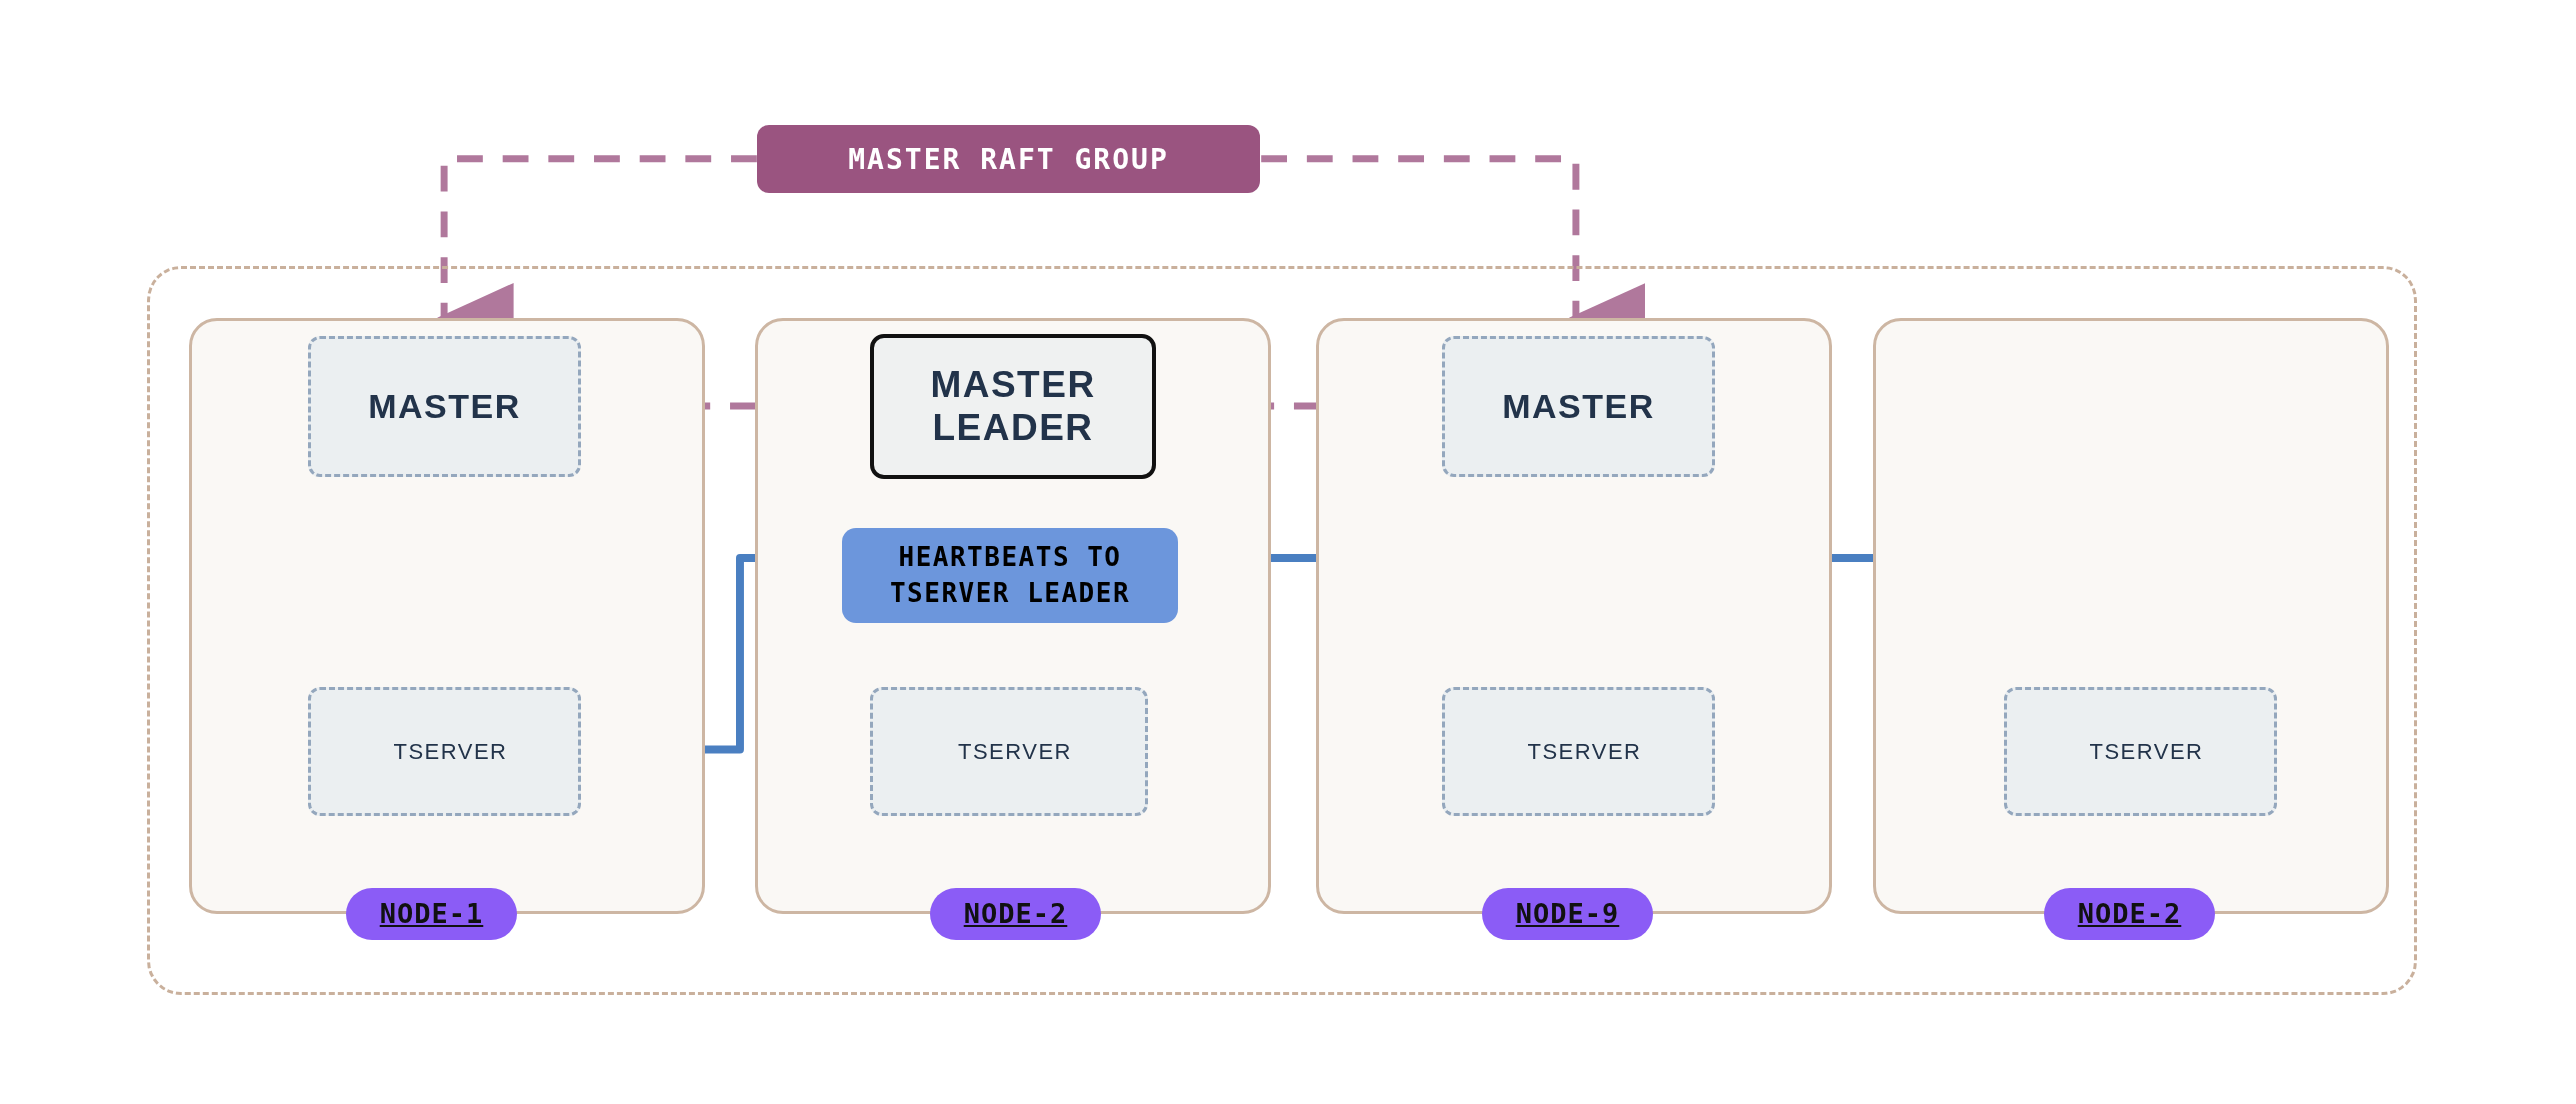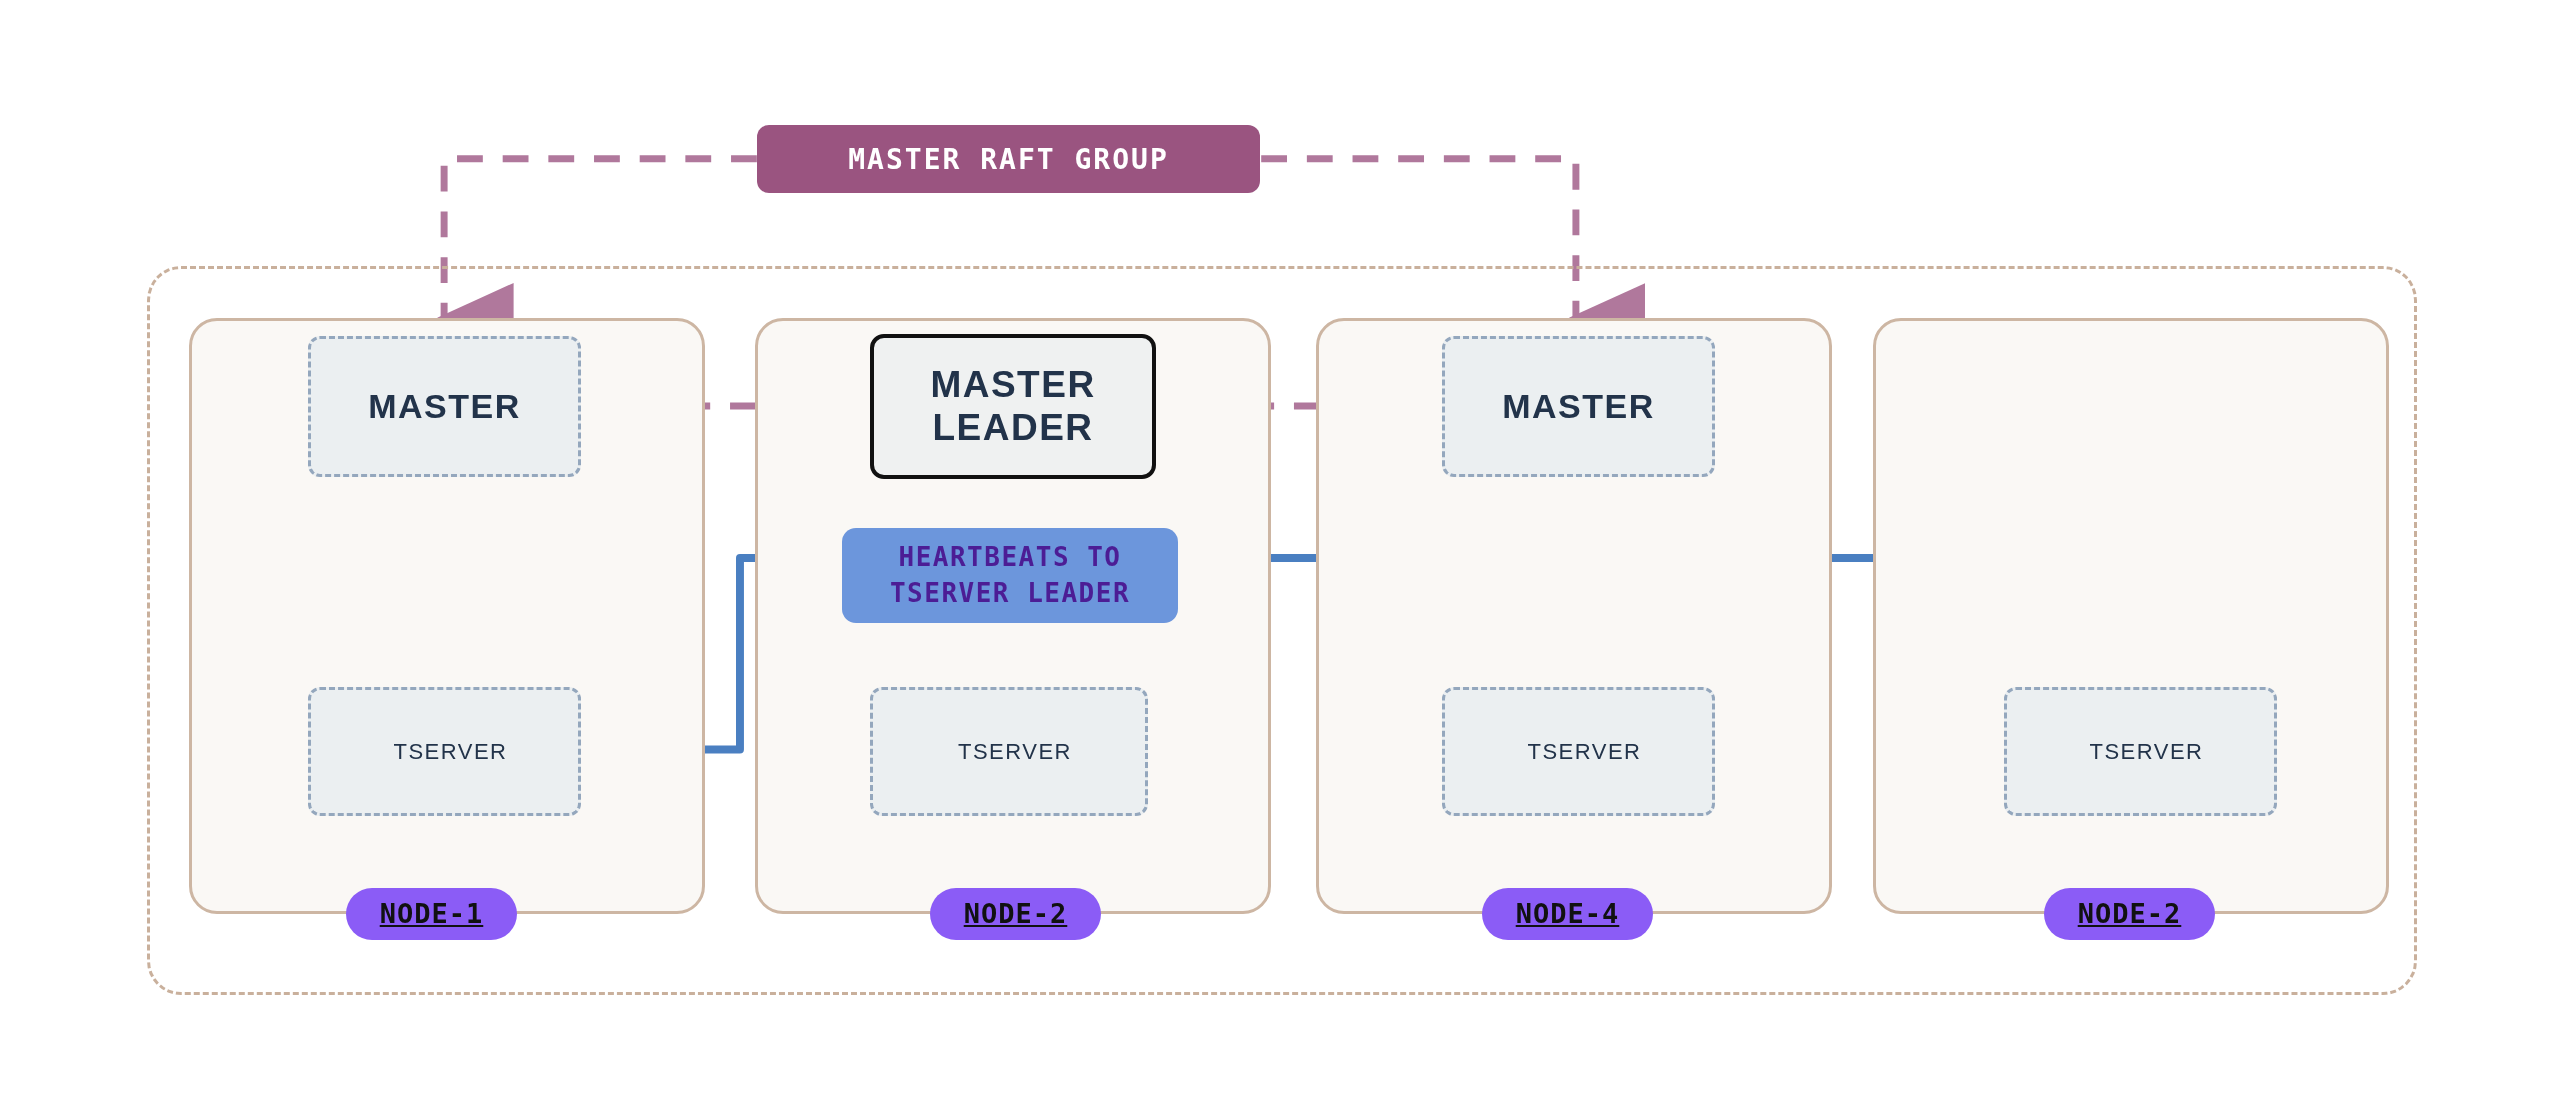--- a/index.html
+++ b/index.html
@@ -127,21 +127,21 @@
 
   
   .heartbeat-badge {
     position: absolute;
     left: 842px;
     top: 528px;
     width: 336px;
     height: 95px;
     background: #6c96dc;
     border-radius: 14px;
-    color: #4c1d95;
+    color: #000000;
     display: flex;
     flex-direction: column;
     align-items: center;
     justify-content: center;
     font-family: "DejaVu Sans Mono", monospace;
     font-size: 26px;
     font-weight: bold;
     letter-spacing: 1.5px;
     line-height: 1.35;
     z-index: 6;
@@ -222,21 +222,21 @@
       <span>MASTER</span><br>
       <span>LEADER</span>
     </div>
   </div>
   <div class="comp tserver" style="left:870px; top:687px; width:278px; height:129px;">TSERVER</div>
   <div class="node-badge" style="left:930px; top:888px; width:127px; padding:0 22px;">NODE-2</div>
 
   <div class="node-panel" style="left:1316px; width:516px;"></div>
   <div class="comp master" style="left:1442px; top:336px; width:273px; height:141px;">MASTER</div>
   <div class="comp tserver" style="left:1442px; top:687px; width:273px; height:129px;">TSERVER</div>
-  <div class="node-badge" style="left:1482px; top:888px; width:127px; padding:0 22px;">NODE-4</div>
+  <div class="node-badge" style="left:1482px; top:888px; width:127px; padding:0 22px;">NODE-9</div>
 
   <div class="node-panel" style="left:1873px; width:516px;"></div>
   <div class="comp tserver" style="left:2004px; top:687px; width:273px; height:129px;">TSERVER</div>
   <div class="node-badge" style="left:2044px; top:888px; width:127px; padding:0 22px;">NODE-2</div>
 
   <div class="raft-badge">MASTER RAFT GROUP</div>
 
   <div class="heartbeat-badge">
     <span>HEARTBEATS TO</span>
     <span>TSERVER LEADER</span>

